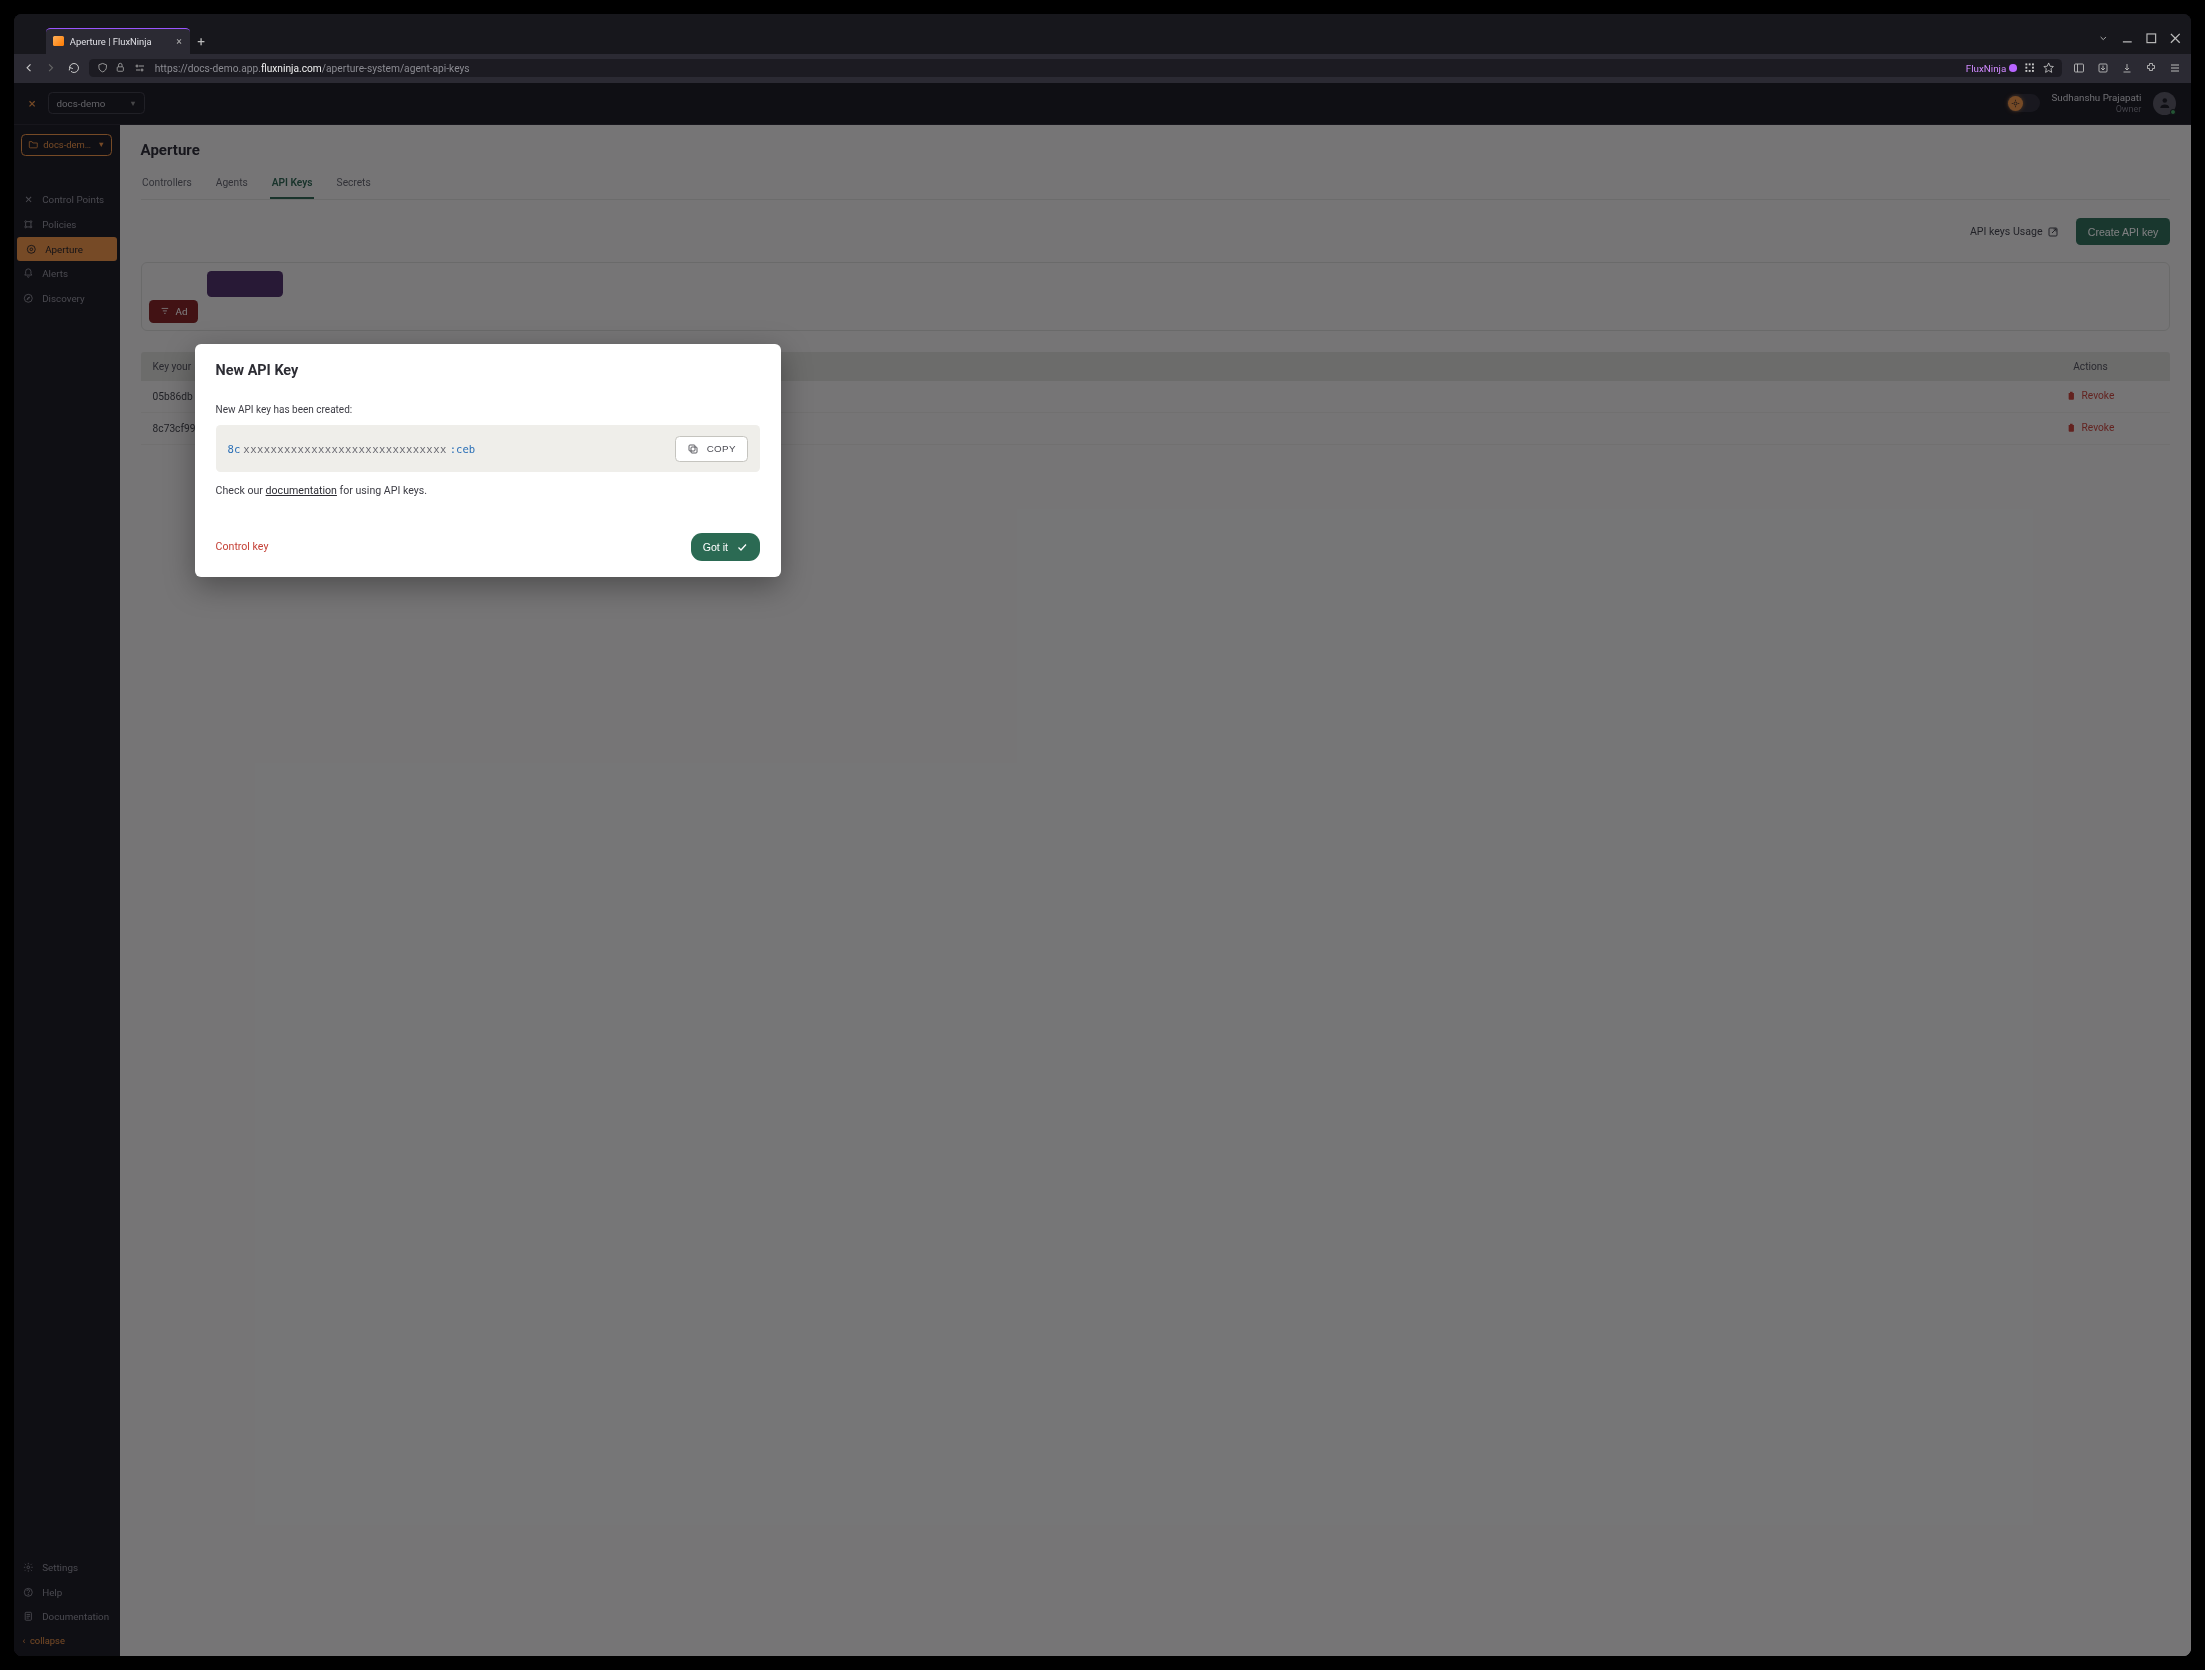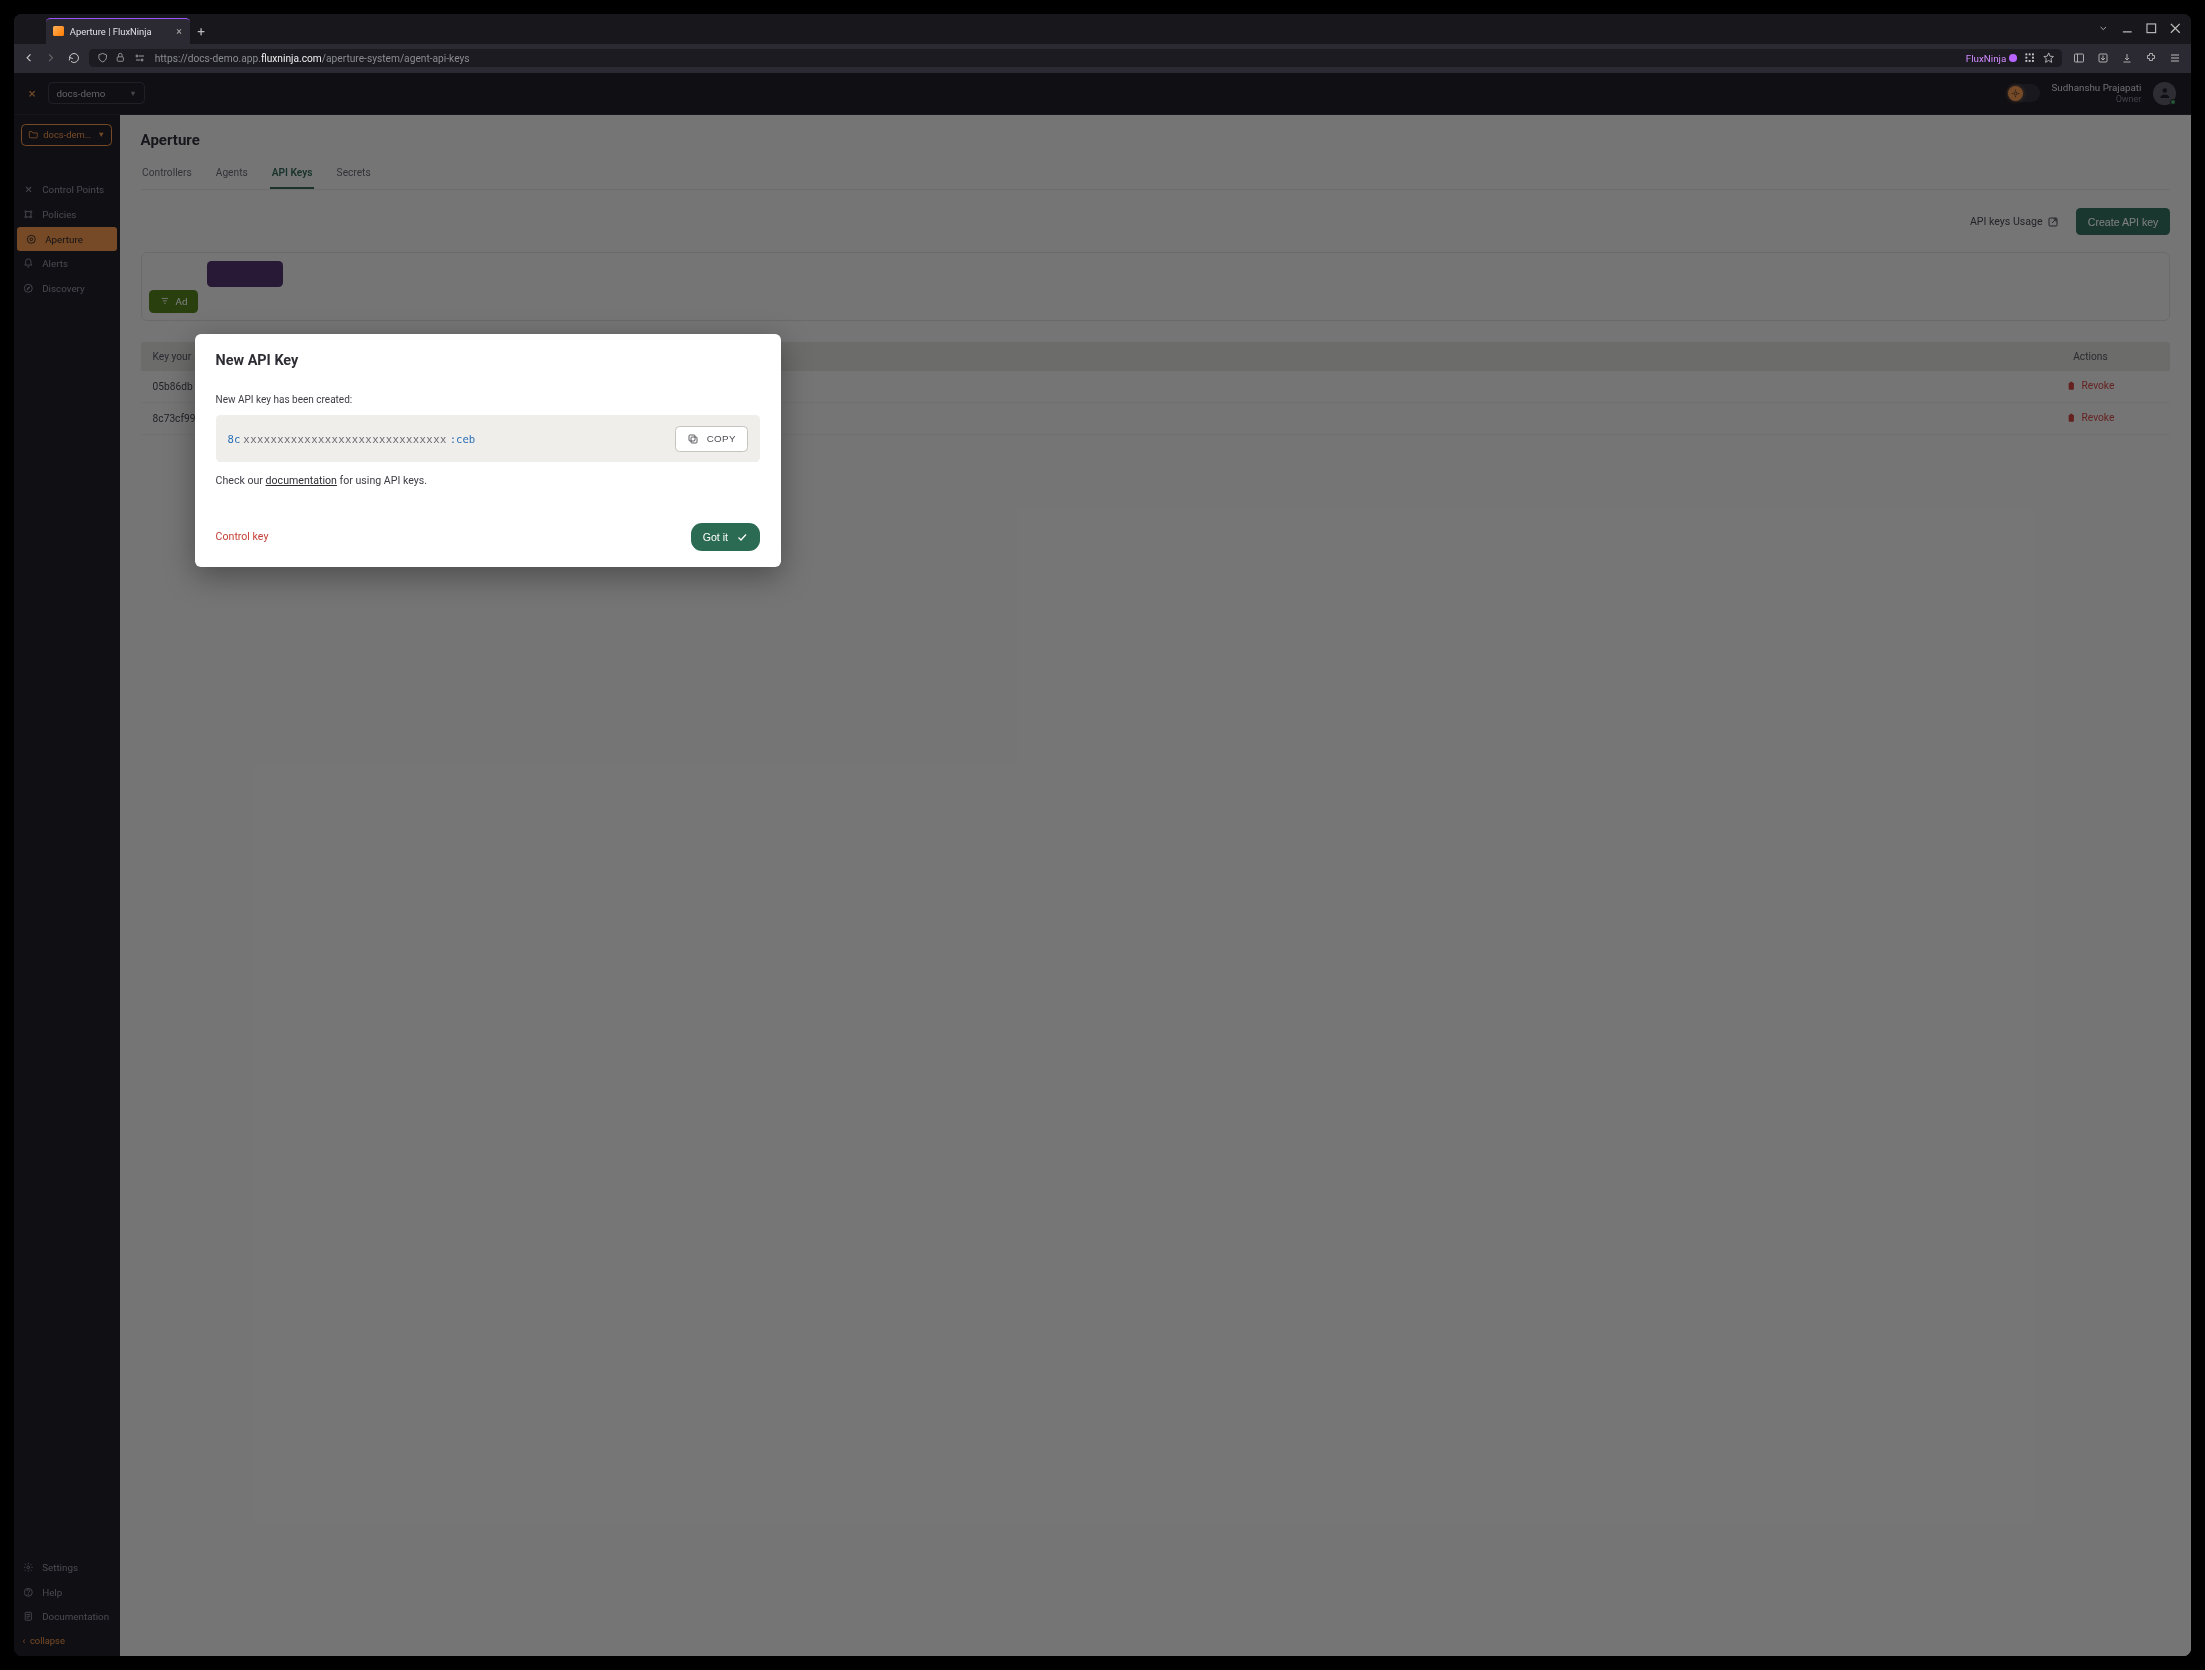--- a/index.html
+++ b/index.html
@@ -16,21 +16,21 @@
   position: absolute;
   inset: 13.6px;
   border-radius: 7.6px;
   background: #1d1d22;
   overflow: hidden;
   display: flex;
   flex-direction: column;
 }
 
 .tabbar {
-  height: 30px;
+  height: 40px;
   background: #17171c;
   display: flex;
   align-items: flex-end;
 }
 .tab {
   margin-left: 32px;
   height: 26px;
   width: 144px;
   background: #2b2a33;
   border-top-left-radius: 4.5px;
@@ -170,21 +170,21 @@
 }
 .page-title{font-size:15px;font-weight:700;color:#26252d;}
 .tabs{display:flex;gap:21px;margin-top:18px;border-bottom:0.8px solid #d8d7d3;font-size:10.2px;}
 .tabs .tabitem{padding:0 1.5px 9px;color:#5e5e66;cursor:pointer;}
 .tabs .tabitem.active{color:#2a614c;border-bottom:2.3px solid #2a614c;font-weight:600;}
 .actions-row{display:flex;justify-content:flex-end;align-items:center;gap:16.6px;margin-top:18px;}
 .link-usage{color:#3d3d44;display:flex;align-items:center;gap:4.5px;font-size:10.6px;}
 .btn-primary{background:#2b6a53;color:#fff;border:none;border-radius:4.5px;padding:7.6px 12px;font-size:10.6px;cursor:pointer;}
 .filterbar{margin-top:16.6px;border:0.8px solid #d4d3cf;border-radius:6px;padding:7.6px;display:flex;gap:9px;}
 .chip{border-radius:4.5px;padding:6px 10.6px;display:flex;align-items:center;gap:6px;font-size:9.8px;}
-.chip.green{background:#4d7c0f;color:#fff;margin-top:29px;}
+.chip.green{background:#7f1d1d;color:#fff;margin-top:29px;}
 .chip.purple{background:#4a2a63;color:#fff;width:76px;height:26px;}
 .table{margin-top:21px;}
 .thead,.trow{display:flex;align-items:center;padding:9px 12px;font-size:10.2px;}
 .thead{background:#d8d7d2;color:#4c4c54;border-radius:3px 3px 0 0;}
 .col-key{flex:1;}
 .col-actions{width:136px;text-align:center;}
 .trow{border-bottom:0.8px solid #e1e0db;color:#3a3a40;}
 .revoke{color:#c43e34;display:inline-flex;align-items:center;gap:4.5px;cursor:pointer;}
 
 .dim-overlay{

